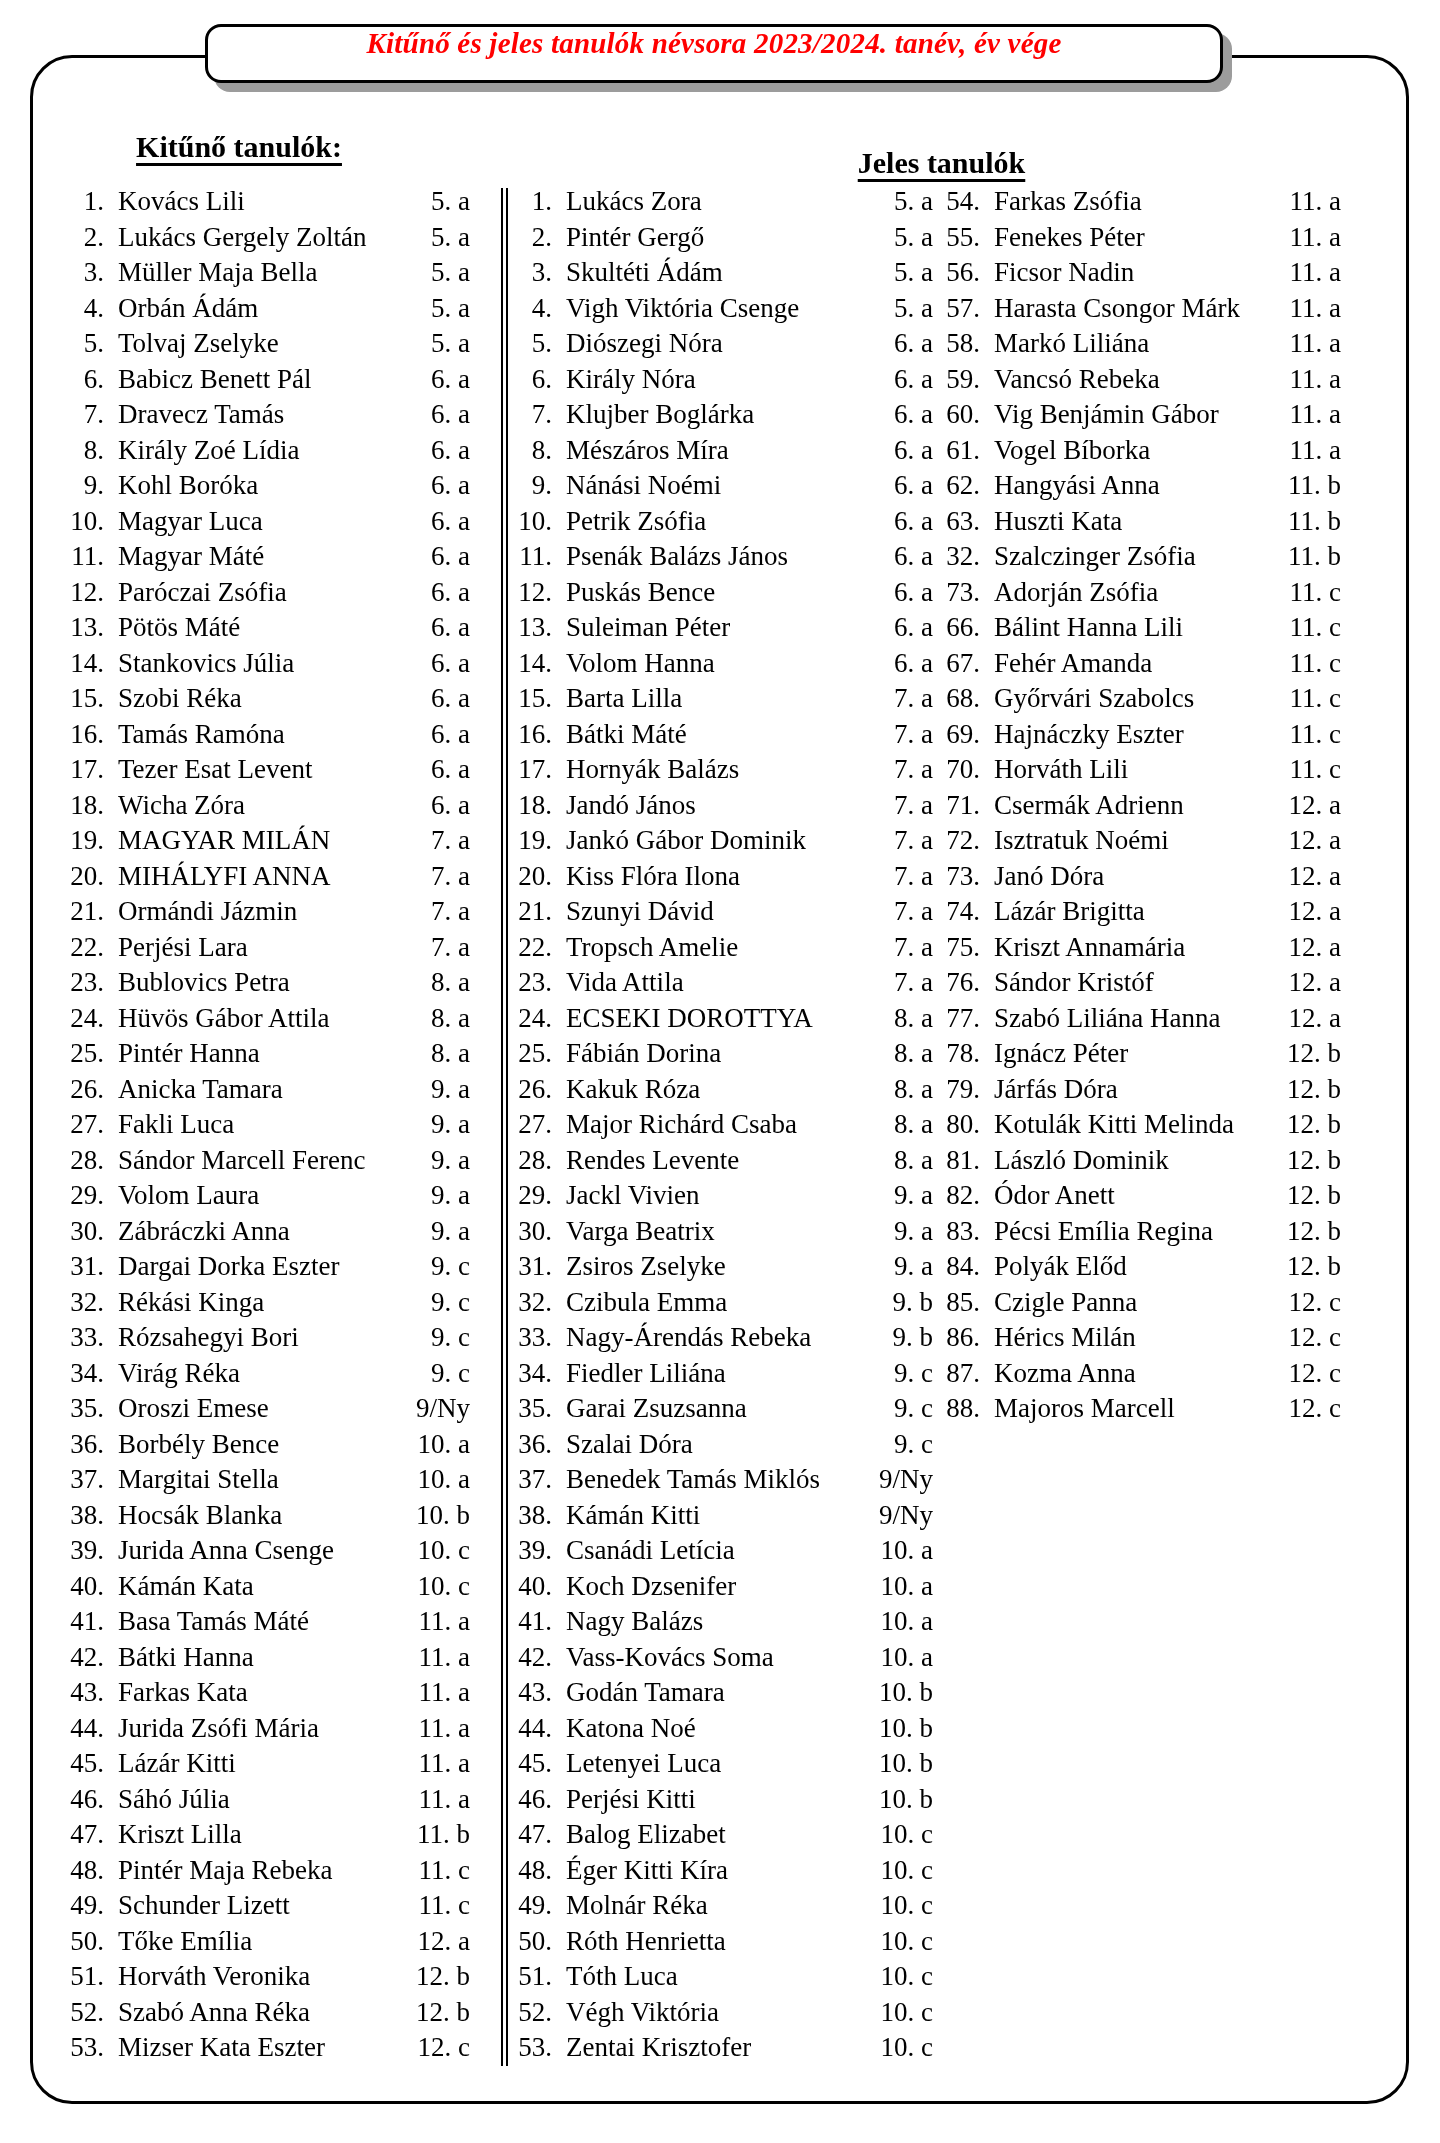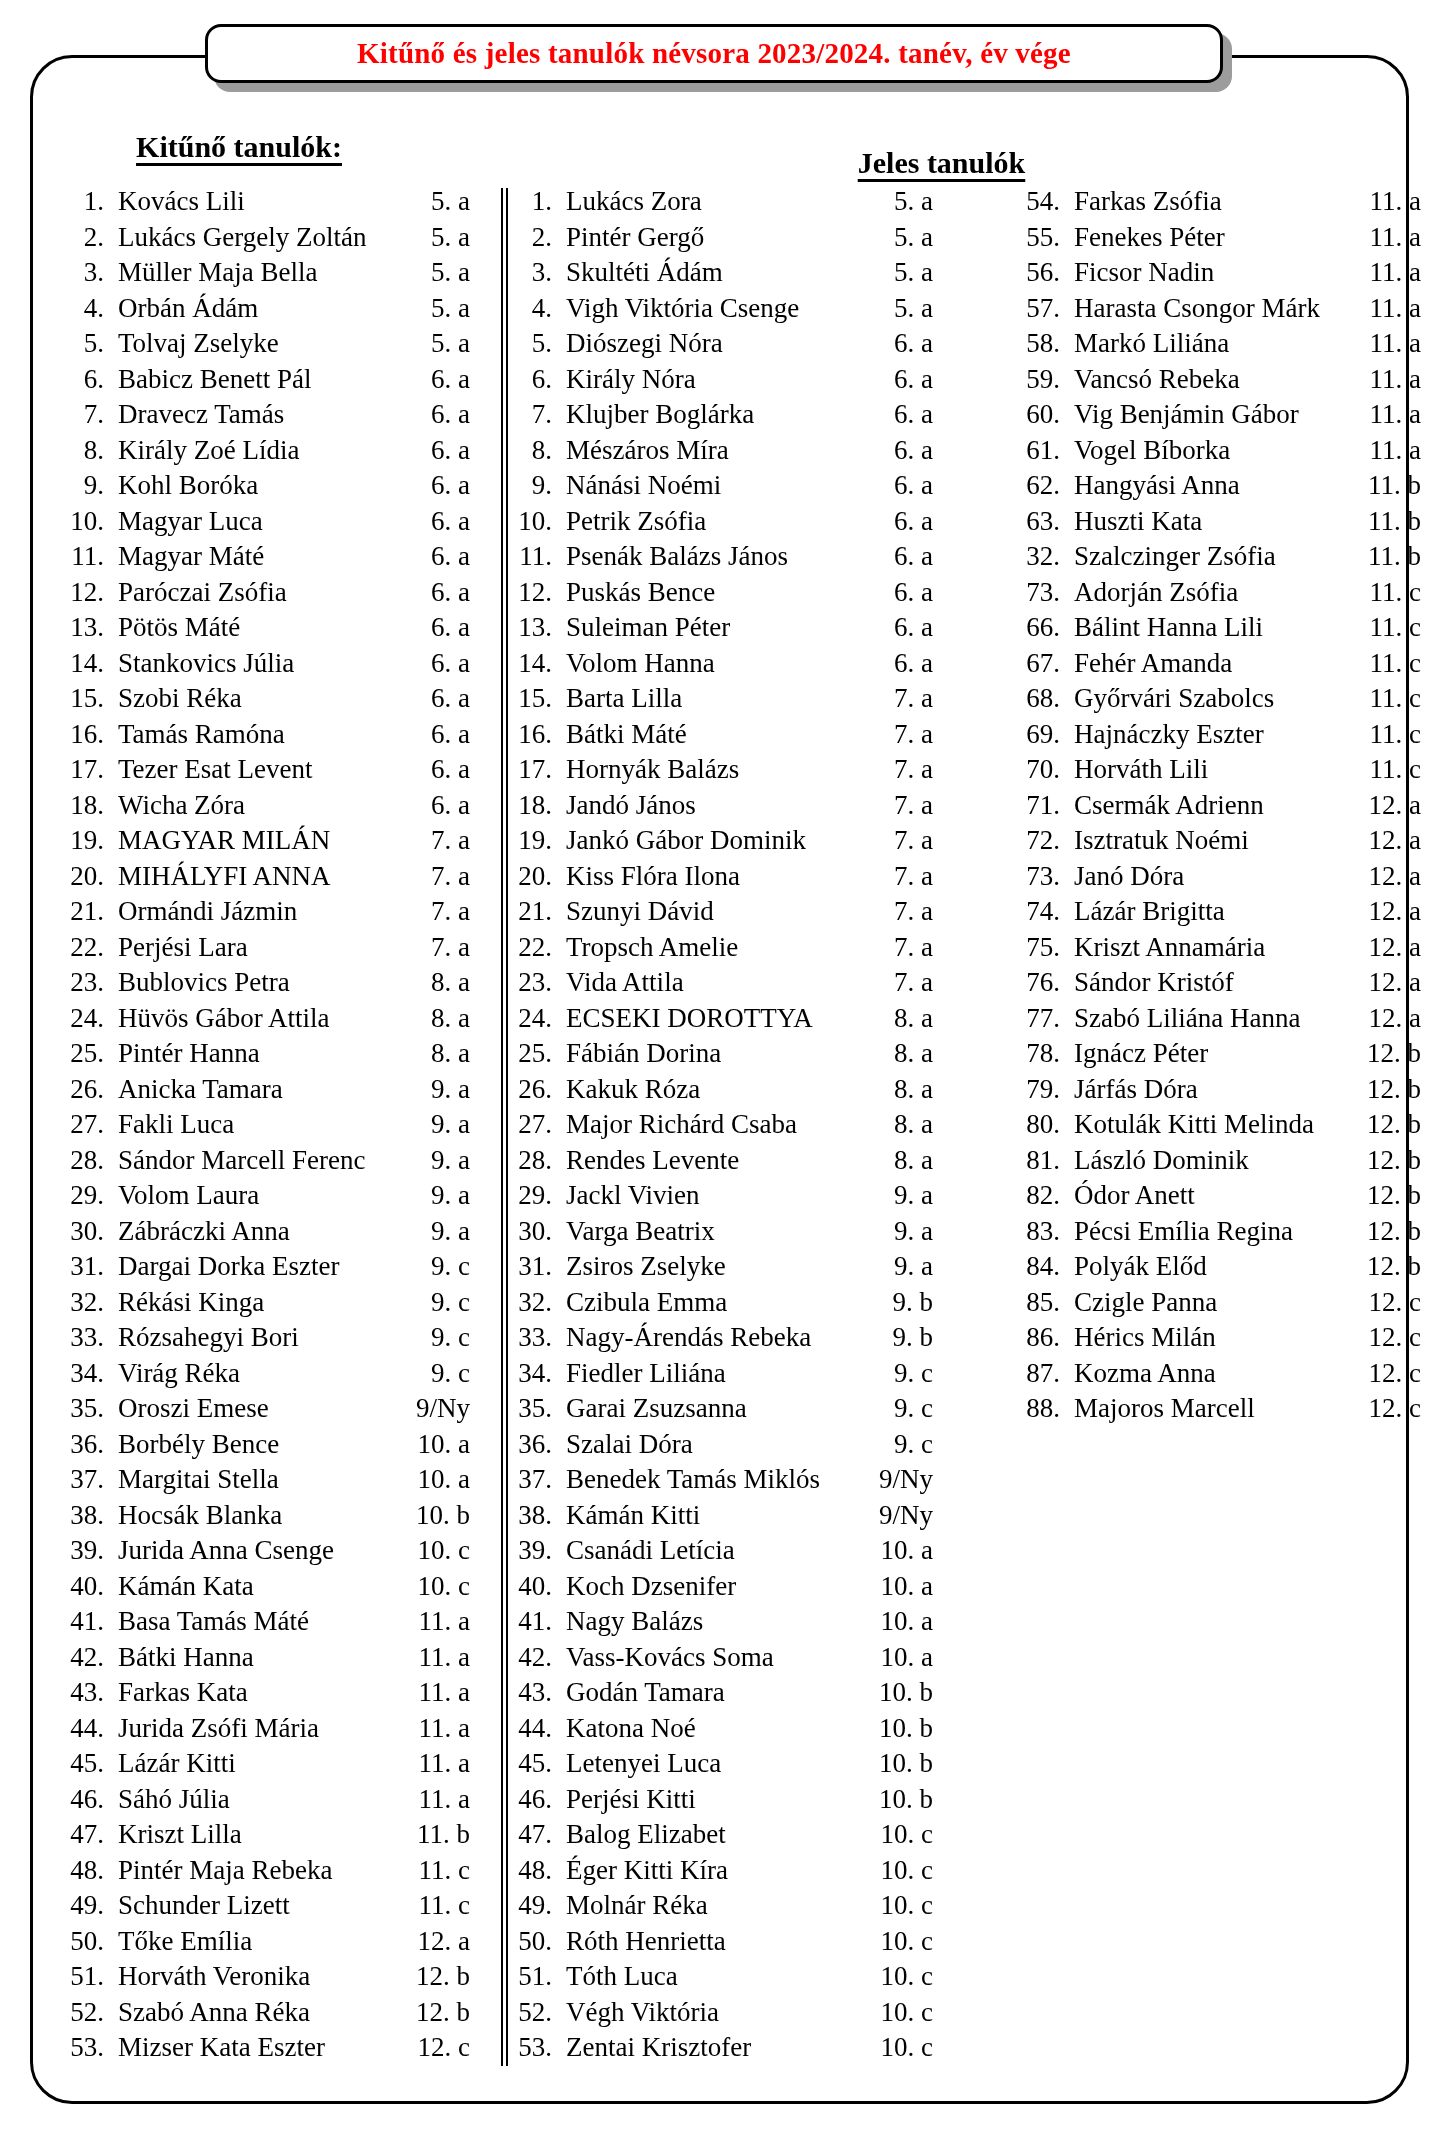--- a/index.html
+++ b/index.html
@@ -9,37 +9,37 @@
     overflow:hidden;
   }
   .page-frame{
     position:absolute;left:30px;top:55px;width:1373px;height:2043px;
     border:3px solid #000;border-radius:42px;background:transparent;
   }
   .title-box{
     position:absolute;left:205px;top:24px;width:1012px;height:53px;
     background:#fff;border:3px solid #000;border-radius:16px;
     box-shadow:9px 9px 0 #9c9c9c;
-    display:flex;align-items:center;justify-content:center;z-index:2;
+    display:flex;justify-content:center;z-index:2;font-style:italic;
   }
   .title-text{
     font-size:29px;font-weight:bold;white-space:nowrap;letter-spacing:0.2px;
   }
   .col-header{
     position:absolute;top:130px;font-size:30px;font-weight:bold;text-align:center;
   }
   .col-header span{
     text-decoration:underline;text-decoration-thickness:3px;text-underline-offset:6px;
   }
   #hdr-excellent{left:24px;width:430px;}
   #hdr-good{left:510px;width:863px;margin-top:16px;}
   .list{position:absolute;top:184px;}
   #list-excellent{left:40px;width:430px;}
   #list-good-left{left:510px;width:423px;}
-  #list-good-right{left:1010px;width:411px;}
+  #list-good-right{left:930px;width:411px;}
   .row{display:flex;line-height:35.5px;font-size:27px;}
   .row .num{text-align:right;flex:none;}
   #list-excellent .num{width:64px;}
   #list-good-left .num{width:42px;}
   #list-good-right .num{width:50px;}
   .row .name{flex:1;padding-left:14px;white-space:nowrap;}
   .row .cls{flex:none;width:92px;text-align:right;white-space:pre;}
   .separator{
     position:absolute;left:501px;top:188px;height:1878px;width:0;
     border-left:7px double #000;

